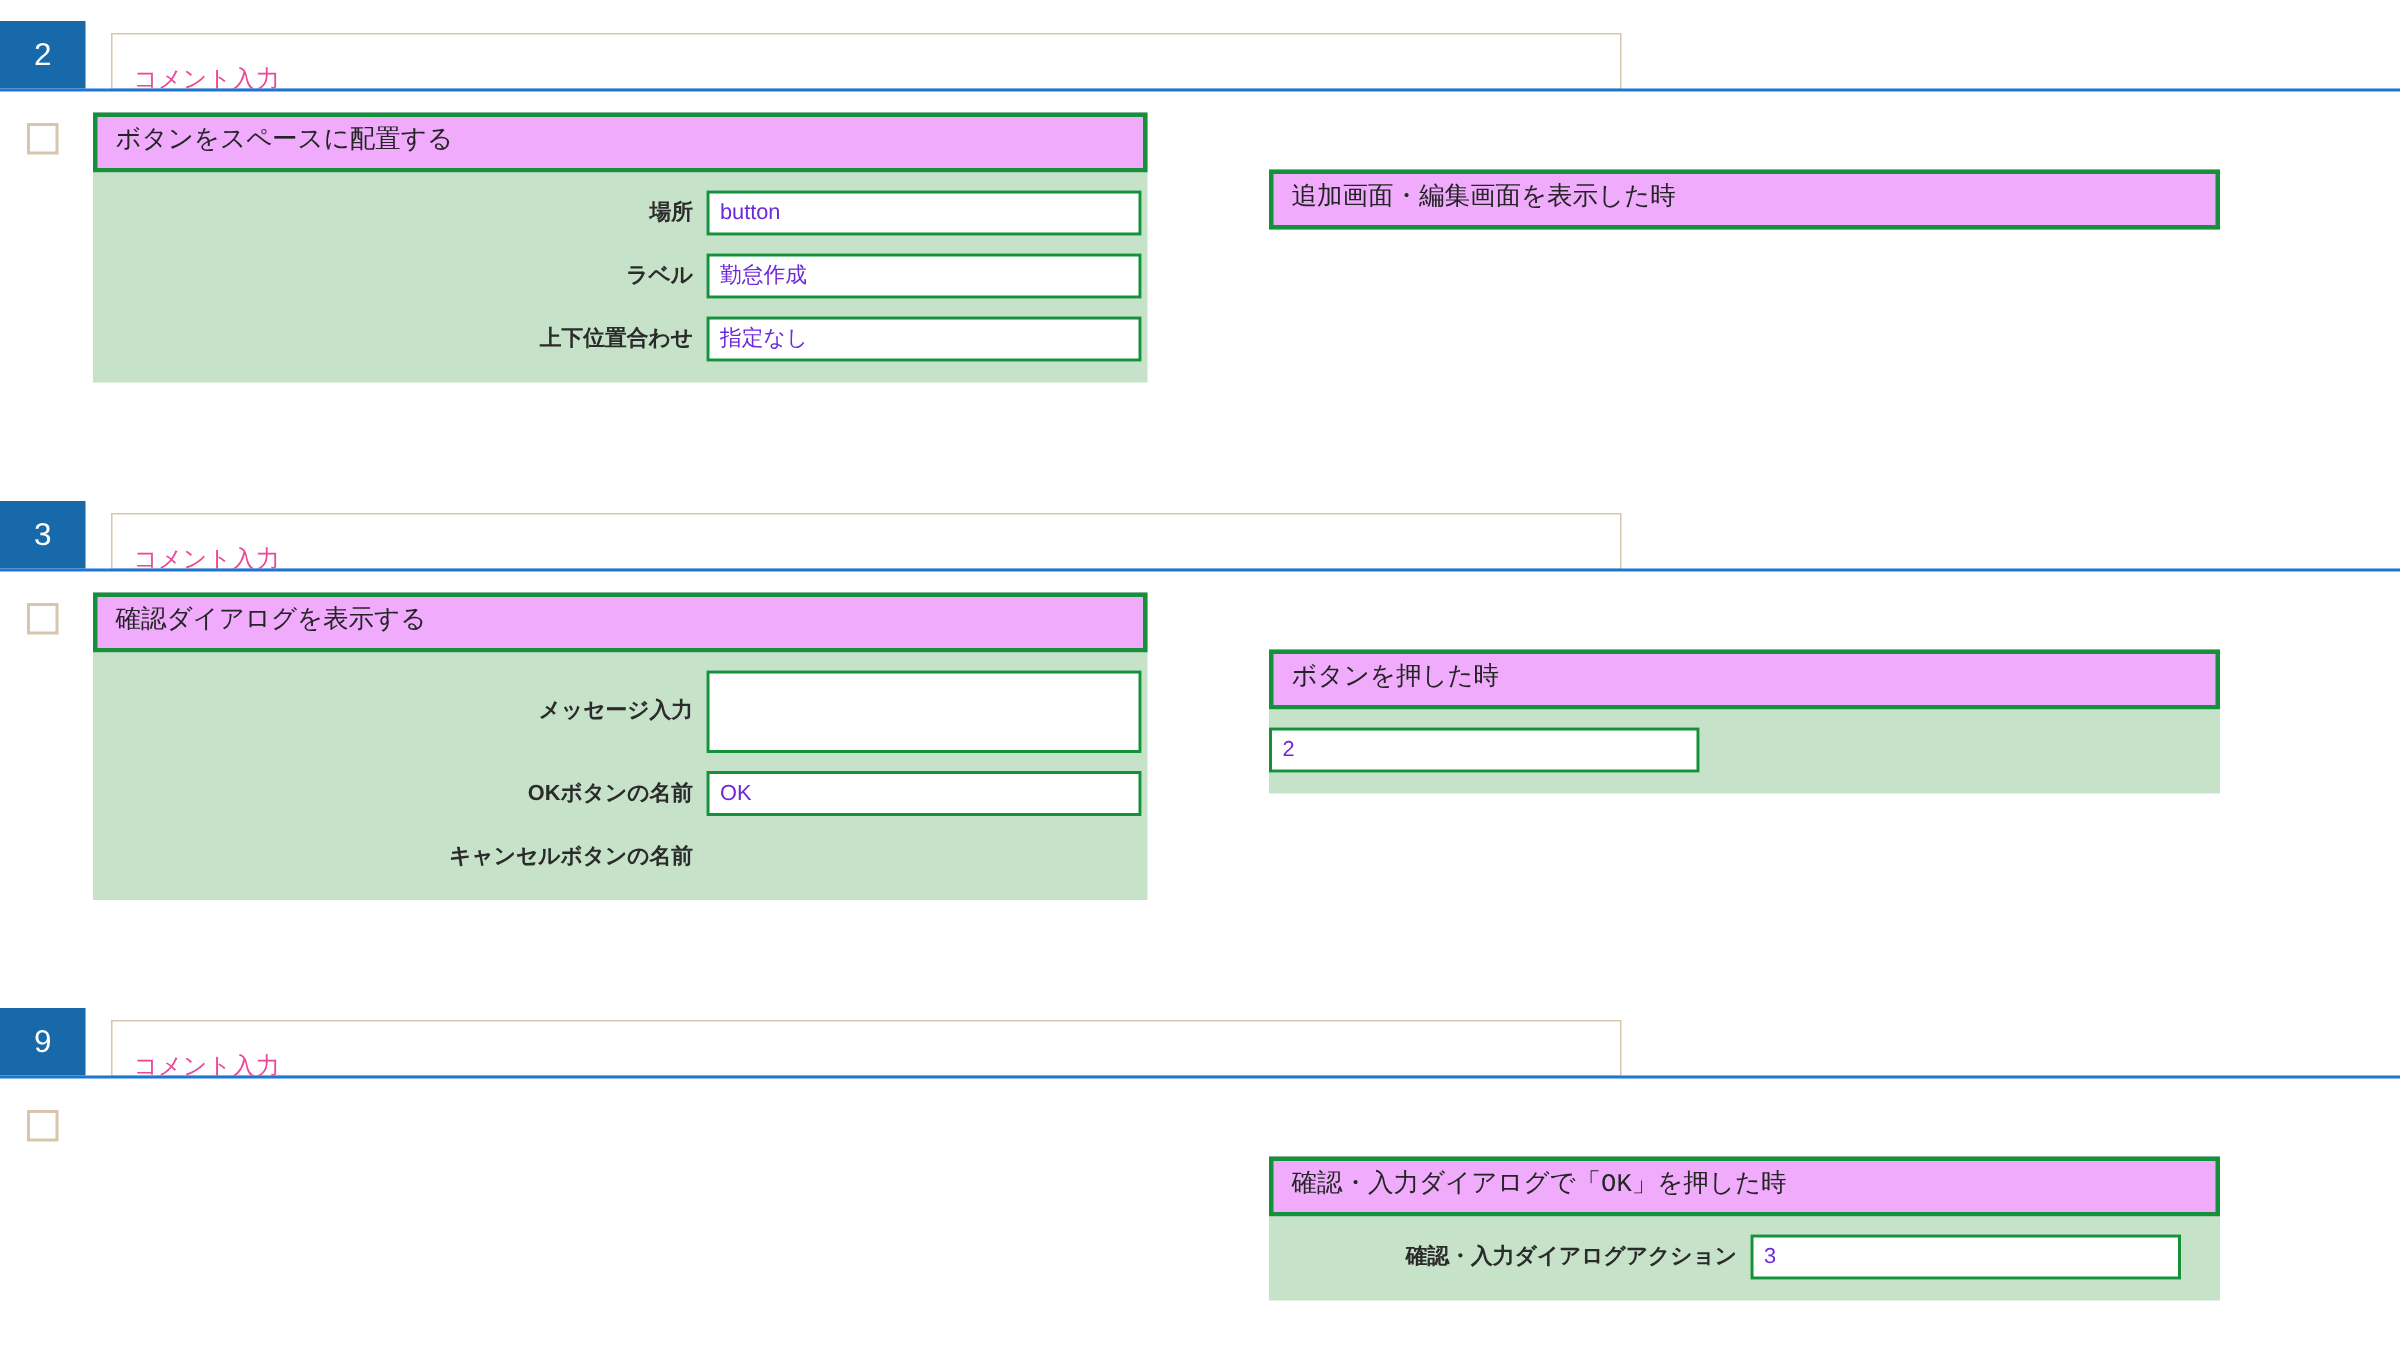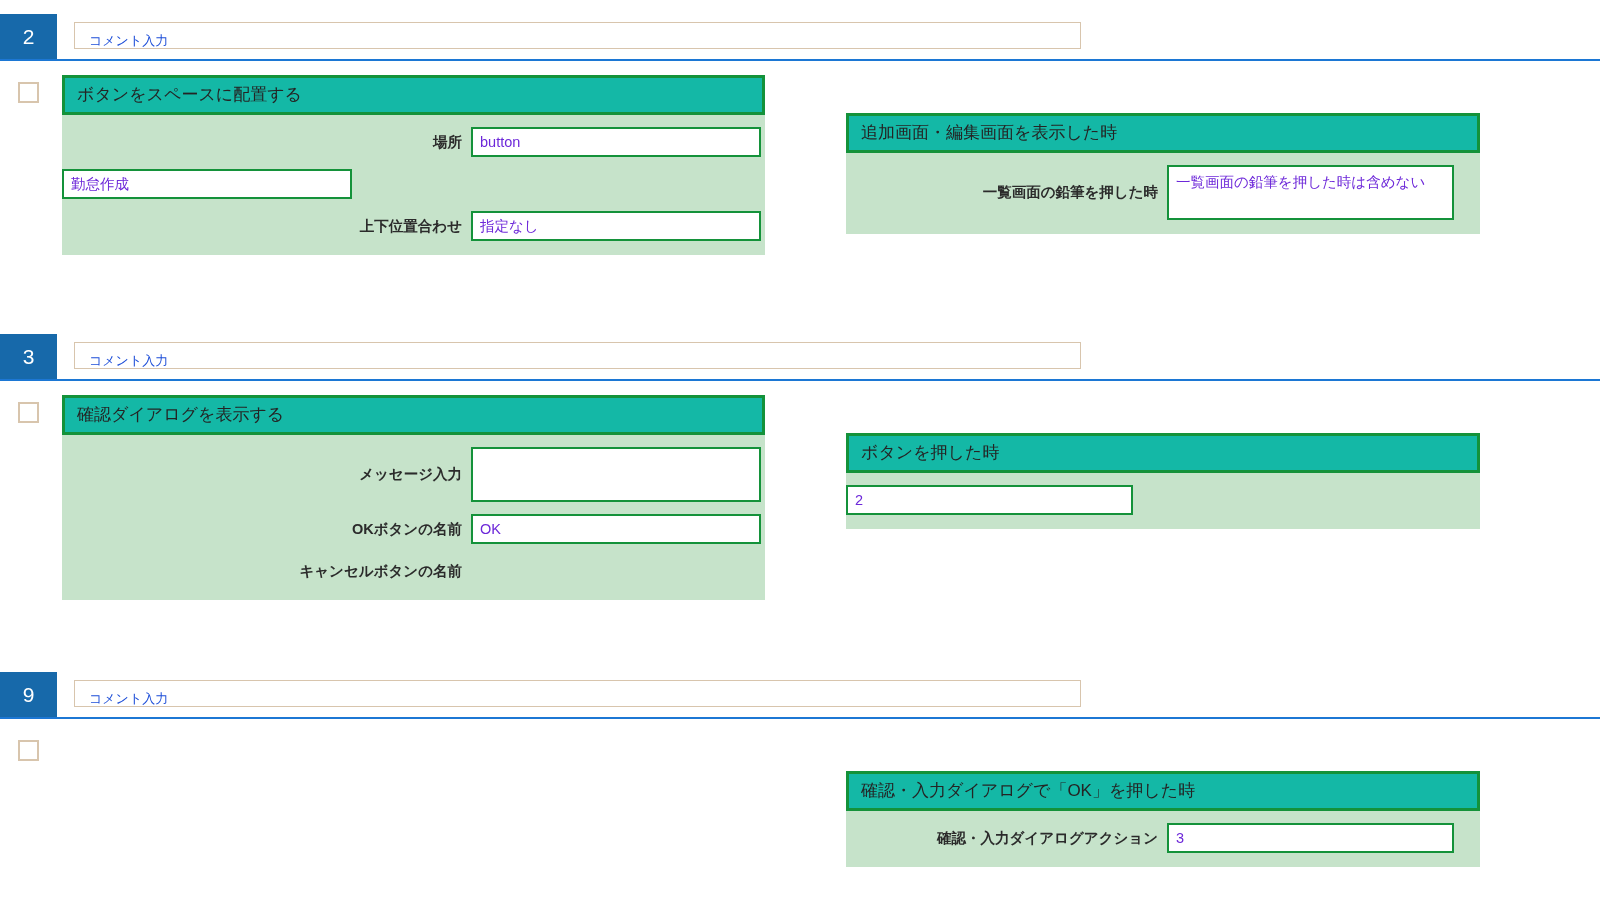--- a/index.html
+++ b/index.html
@@ -42,24 +42,24 @@
   }
   .comment-input {
     position: absolute;
     left: 74px;
     top: 8px;
     width: 1007px;
     height: 27px;
     box-sizing: border-box;
     border: 1px solid #d8c5ad;
     background: #ffffff;
-    color: #1d4ed8;
-    font-size: 13px;
+    color: #ec4899;
+    font-size: 16px;
     line-height: 25px;
-    padding: 5px 14px;
+    padding: 18px 14px;
     white-space: nowrap;
     overflow: hidden;
   }
   .blue-rule {
     position: absolute;
     left: 0;
     top: 45px;
     width: 1600px;
     height: 2px;
     background: #1c77d4;
@@ -83,28 +83,29 @@
   .card {
     position: absolute;
     top: 14px;
   }
   .card.left  { left: 62px;  width: 703px; }
   .card.right { left: 846px; width: 634px; margin-top: 38px; }
 
   .card-header {
     box-sizing: border-box;
     border: 3px solid #14923a;
-    background: #14b8a6;
+    background: #f0abfc;
     height: 40px;
     line-height: 34px;
     font-size: 17px;
     color: #242424;
     padding: 0 12px;
     white-space: nowrap;
     overflow: hidden;
+    font-family: Liberation Mono, monospace;
   }
   .card-body {
     background: #c6e3ca;
     padding: 12px 0 14px 0;
   }
 
   
   .field-row {
     display: flex;
     align-items: flex-start;
@@ -158,36 +159,31 @@
       <div class="section-body" style="height: 230px;">
         <div class="row-checkbox"></div>
         <div class="card left">
           <div class="card-header">ボタンをスペースに配置する</div>
           <div class="card-body">
             <div class="field-row">
               <div class="field-label">場所</div>
               <div class="field-value h-input">button</div>
             </div>
             <div class="field-row">
+              <div class="field-label">ラベル</div>
               <div class="field-value h-input">勤怠作成</div>
             </div>
             <div class="field-row">
               <div class="field-label">上下位置合わせ</div>
               <div class="field-value h-input">指定なし</div>
             </div>
           </div>
         </div>
         <div class="card right wide-label">
           <div class="card-header">追加画面・編集画面を表示した時</div>
-          <div class="card-body">
-            <div class="field-row tall">
-              <div class="field-label">一覧画面の鉛筆を押した時</div>
-              <div class="field-value h-textarea2">一覧画面の鉛筆を押した時は含めない</div>
-            </div>
-          </div>
         </div>
       </div>
     </div>
     <div class="section" style="position: absolute; left: 0px; top: 334px; width: 1600px;">
       <div class="header-row">
         <div class="step-badge">3</div>
         <div class="comment-input">コメント入力</div>
         <div class="blue-rule"></div>
       </div>
       <div class="section-body" style="height: 290px;">

